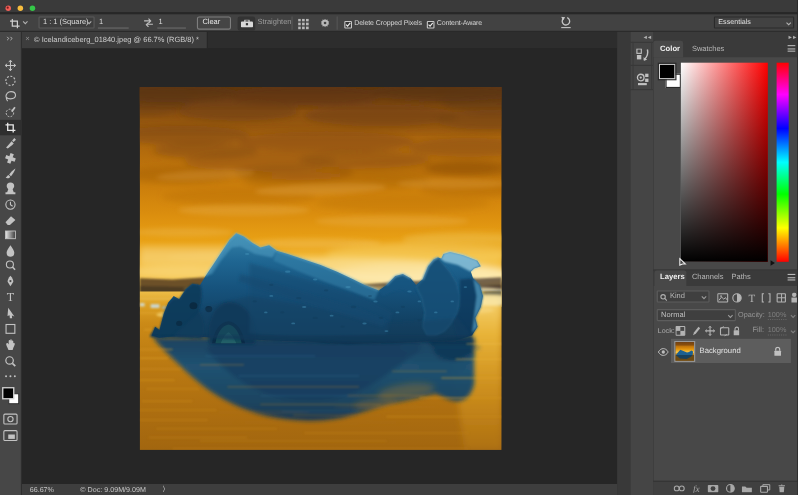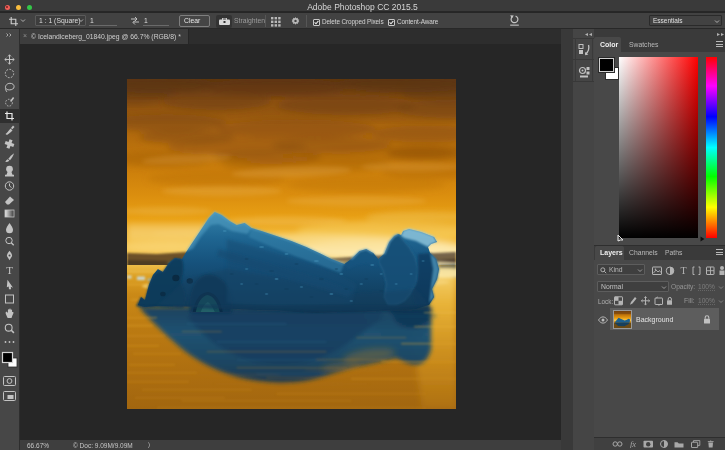--- a/index.html
+++ b/index.html
@@ -11,21 +11,20 @@
 </style>
 </head>
 <body>
 <div id="app">
 
   <div class="abs" style="left:0;top:0;width:725px;height:12px;background:#3a3a3a;border-bottom:1px solid #272727;"></div>
   <div class="abs" style="left:4.5px;top:4.5px;width:5px;height:5px;border-radius:50%;background:#f25f58;"></div>
   <div class="abs" style="left:6px;top:6px;width:2px;height:2px;border-radius:50%;background:#7a1d1d;"></div>
   <div class="abs" style="left:15.5px;top:4.5px;width:5px;height:5px;border-radius:50%;background:#f8bd3e;"></div>
   <div class="abs" style="left:26.5px;top:4.5px;width:5px;height:5px;border-radius:50%;background:#34c748;"></div>
-  <div class="txt" style="left:0;top:1.5px;width:725px;text-align:center;font-size:8.5px;color:#d6d6d6;">Adobe Photoshop CC 2015.5</div>
 
   <div class="abs" style="left:0;top:13px;width:725px;height:16px;background:#424242;border-bottom:1px solid #282828;"></div>
 
   <svg class="abs" style="left:9px;top:16.5px;" width="9" height="9" viewBox="0 0 9 9">
     <path d="M2.2 0 L2.2 6.8 L9 6.8 M0 2.2 L6.8 2.2 L6.8 9" stroke="#cfcfcf" stroke-width="1.1" fill="none"></path>
   </svg>
   <svg class="abs" style="left:20px;top:18px;" width="6" height="5" viewBox="0 0 6 5">
       <path d="M1 1.5 L3 3.5 L5 1.5" stroke="#b0b0b0" stroke-width="1" fill="none"></path>
     </svg>
 

